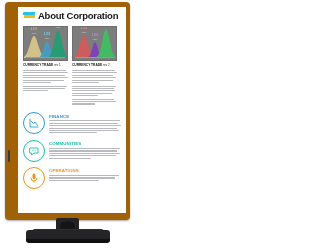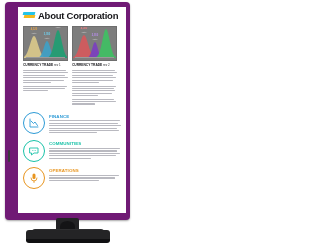--- a/index.html
+++ b/index.html
@@ -4,21 +4,21 @@
 <style>
   * { margin:0; padding:0; box-sizing:border-box; }
   html,body { width:135px; height:250px; background:#ffffff; overflow:hidden;
     font-family:"Liberation Sans", sans-serif; }
 
   #stage { position:relative; width:135px; height:250px; background:#ffffff; }
 
   
   .monitor-outer {
     position:absolute; left:5px; top:2px; width:125px; height:218px;
-    background:#701a75; border-radius:4px;
+    background:#a16207; border-radius:4px;
     box-shadow:0 1px 2px rgba(0,0,0,0.35);
   }
   .bezel-left-mark {
     position:absolute; left:3px; top:148px; width:2px; height:12px;
     background:#3a3a3c; border-radius:1px;
   }
   .screen {
     position:absolute; left:13px; top:5px; width:108px; height:206px;
     background:#ffffff; overflow:hidden;
   }

